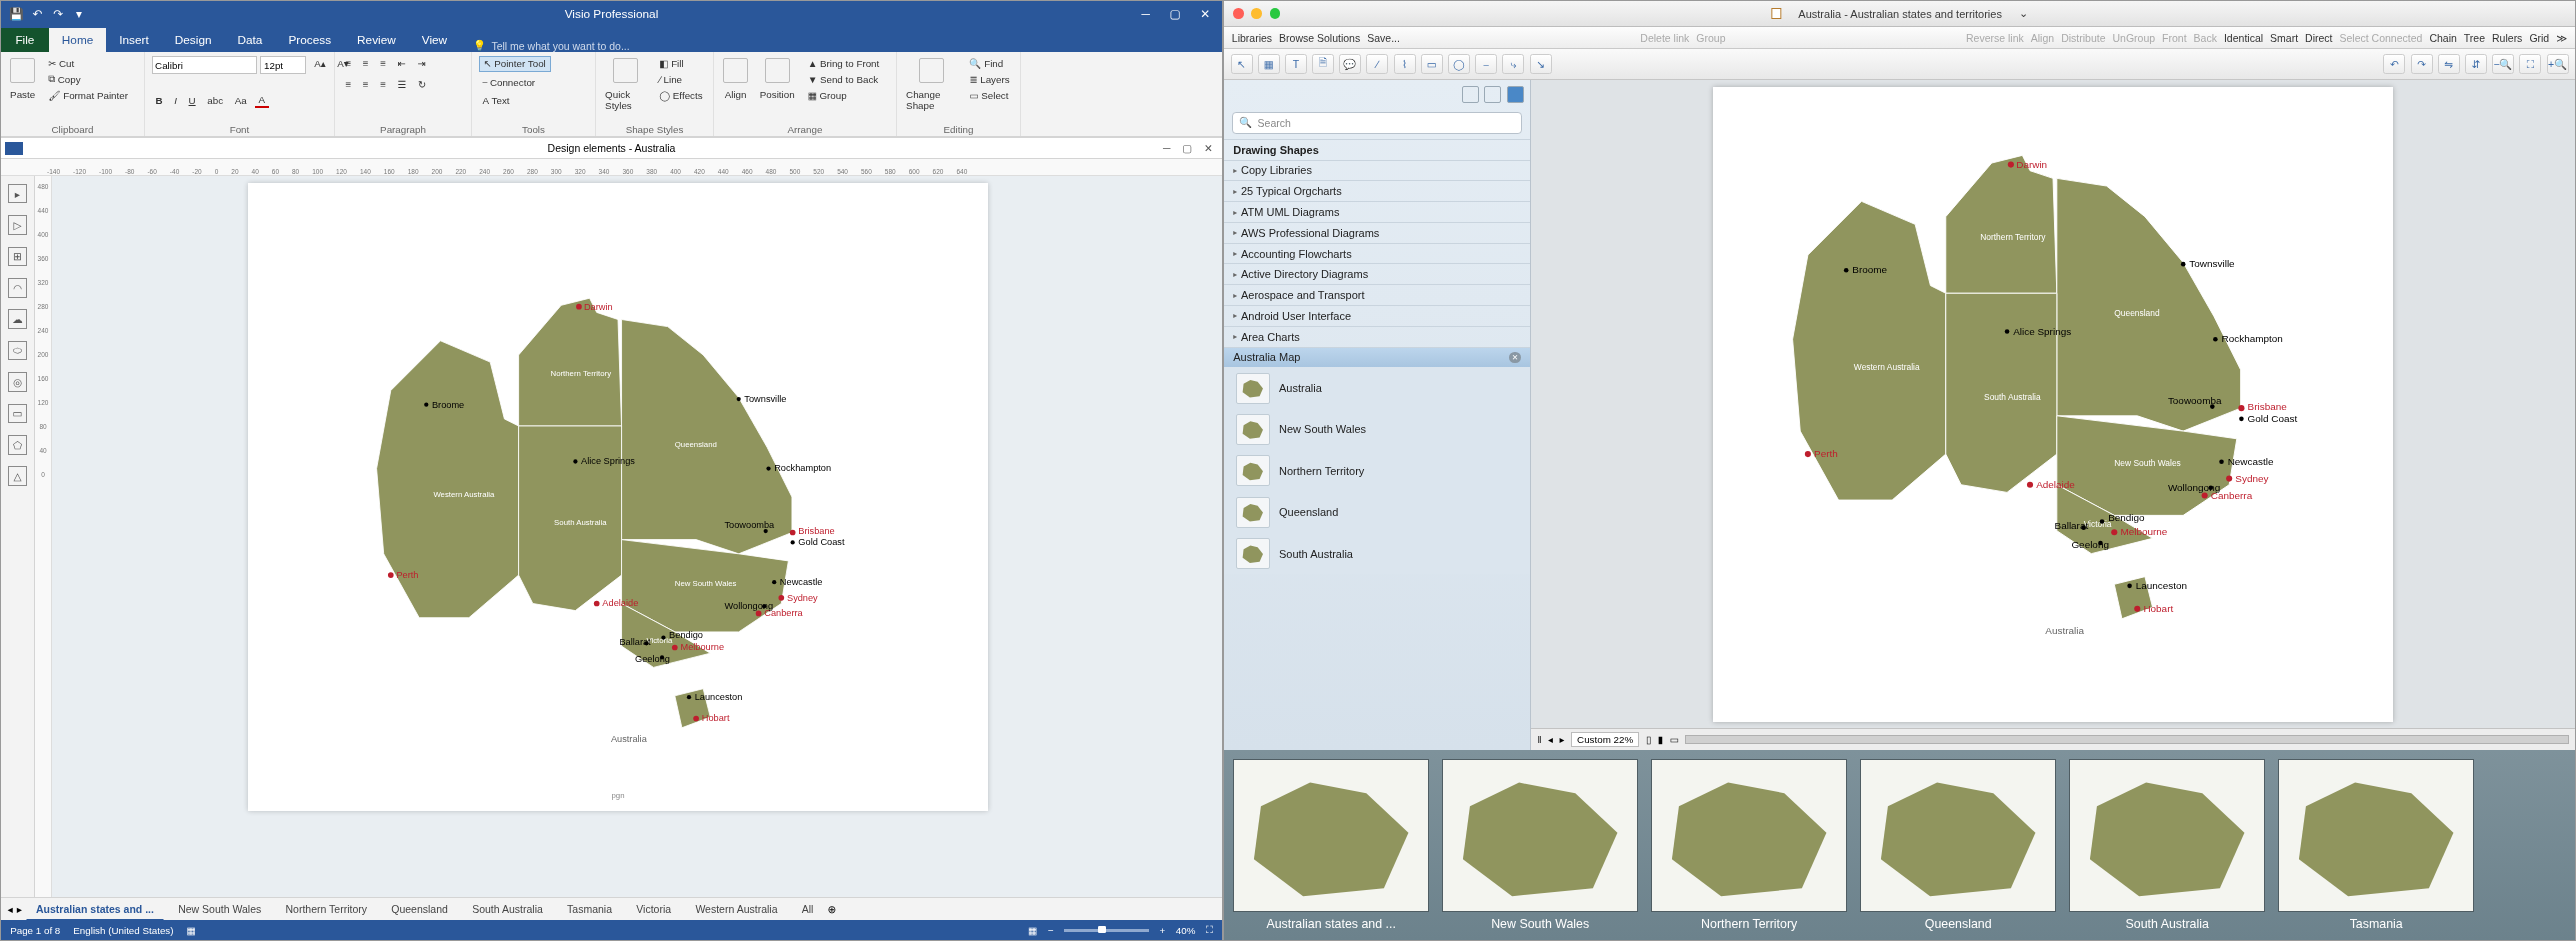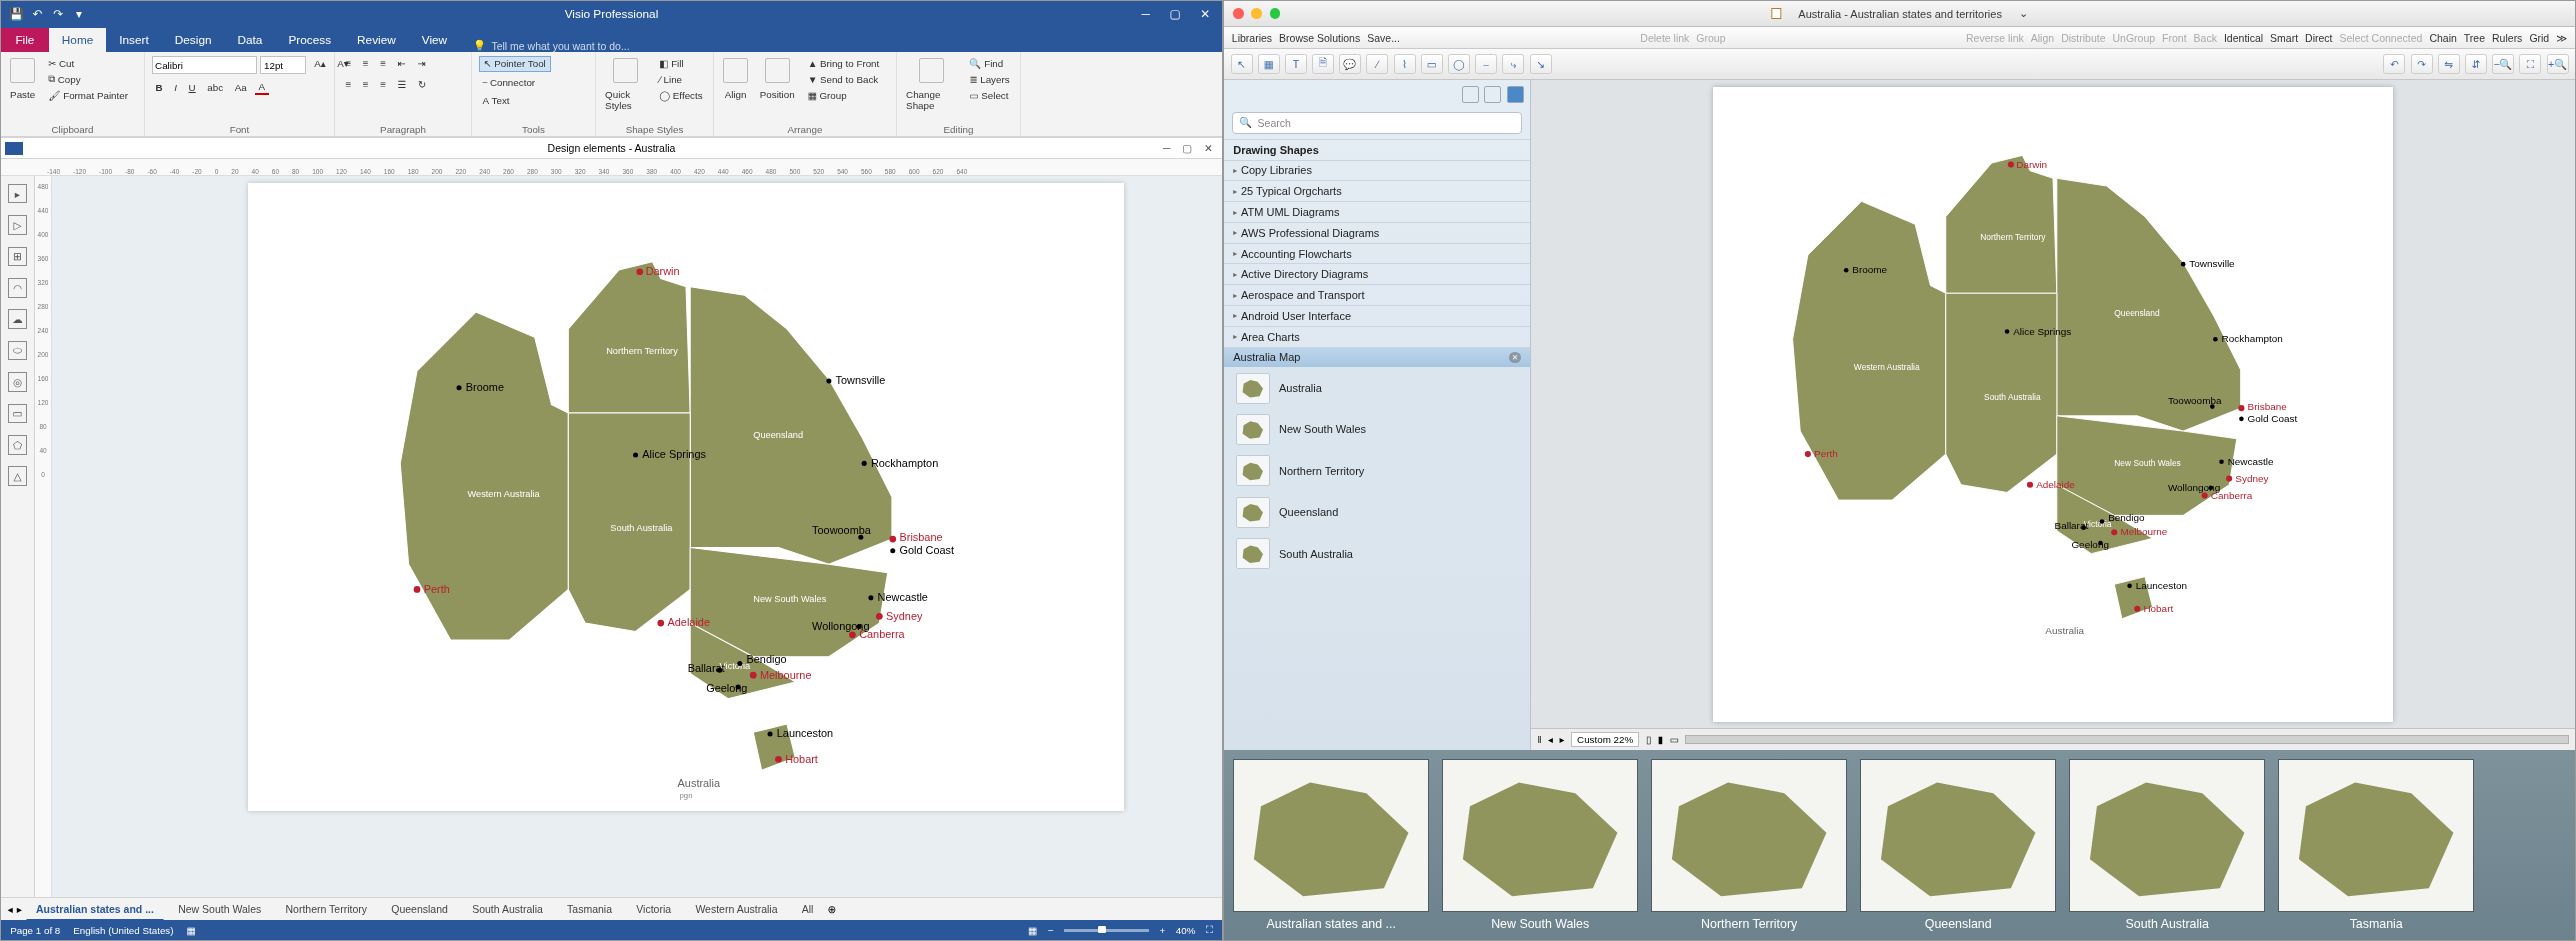--- a/index.html
+++ b/index.html
@@ -8,42 +8,42 @@
 
 .visio{width:1223px;background:#fff}
 .visio .titlebar{background:#2a579a;height:25px;display:flex;align-items:center;color:#fff;font-size:11.8px;position:relative}
 .visio .titlebar .qat{display:flex;gap:7.8px;padding:0 9.2px}
 .visio .titlebar .qat span{width:13px;height:13px;display:inline-flex;align-items:center;justify-content:center;font-size:11.8px}
 .visio .titlebar .title{position:absolute;left:50%;transform:translateX(-50%);font-size:11.8px}
 .visio .titlebar .winctl{margin-left:auto;display:flex;gap:19.6px;padding:0 11.8px;font-size:11.8px}
 .visio .ribbon-tabs{background:#2a579a;display:flex;align-items:flex-end;height:26px;font-size:11.8px;color:#fff}
 .visio .ribbon-tabs .tab{padding:5.2px 13px;cursor:pointer}
 .visio .ribbon-tabs .tab.active{background:#f3f3f3;color:#2a579a}
-.visio .ribbon-tabs .file{padding:5.2px 14.4px;background:#be185d;color:#fff;border:none}
+.visio .ribbon-tabs .file{padding:5.2px 14.4px;background:#14532d;color:#fff;border:none}
 .visio .ribbon-tabs .tell{margin-left:13px;display:flex;align-items:center;gap:5.2px;color:#cfdaeb;font-size:10.5px}
 .visio .ribbon{background:#f3f3f3;border-bottom:0.7px solid #d4d4d4;display:flex;height:85px}
 .visio .ribbon .group{border-right:0.7px solid #e0e0e0;padding:3.9px 6.5px 1.3px;display:flex;flex-direction:column;justify-content:space-between}
 .visio .ribbon .group .body{display:flex;gap:6.5px;align-items:flex-start;flex:1}
 .visio .ribbon .group .label{text-align:center;color:#666;font-size:9.8px;padding-top:1.3px}
 .visio .btn-big{display:flex;flex-direction:column;align-items:center;gap:6px;font-size:9.8px;color:#333;padding:2.6px}
 .visio .btn-big .ic{width:25px;height:25px;border:0.7px solid #bbb;border-radius:2px}
 .visio .row{display:flex;gap:3.9px}
 .visio .smallbtn{height:15.7px;padding:0 3.9px;font-size:9.8px;color:#333;display:flex;align-items:center;gap:2.6px}
 .visio .sel{height:18.3px;border:0.7px solid #c2c2c2;background:#fff;font-size:9.8px;padding:0 2.6px}
 .visio .doc-title{height:22px;background:#fff;border-top:0.7px solid #d4d4d4;border-bottom:0.7px solid #d4d4d4;display:flex;align-items:center;position:relative;font-size:10.5px}
 .visio .doc-title .vicon{width:18.3px;height:13px;background:#2a579a;margin-left:3.9px}
 .visio .doc-title .dt{position:absolute;left:50%;transform:translateX(-50%)}
 .visio .doc-title .dctl{margin-left:auto;display:flex;gap:11.8px;padding:0 9.2px;color:#555}
 .visio .ruler{height:17px;background:#f9f9f9;border-bottom:0.7px solid #ddd;font-size:6.5px;color:#777;display:flex;align-items:flex-end;overflow:hidden;padding-left:46px;gap:13px}
 .visio .workrow{flex:1;display:flex;min-height:0}
 .visio .vruler{width:17px;background:#f9f9f9;border-right:0.7px solid #ddd;font-size:6.5px;color:#777;display:flex;flex-direction:column;align-items:center;gap:17px;padding-top:6.5px}
 .visio .stencil{width:34px;background:#f3f3f3;border-right:0.7px solid #d4d4d4;display:flex;flex-direction:column;align-items:center;gap:11.8px;padding-top:7.8px}
 .visio .stencil span{width:19.6px;height:19.6px;border:0.7px solid #8a8a8a;display:flex;align-items:center;justify-content:center;font-size:10.5px;color:#555}
 .visio .canvas{flex:1;background:#e9eef2;overflow:auto;position:relative}
-.visio .paper{position:absolute;left:196px;top:6.5px;width:876px;height:628px;background:#fff;box-shadow:0 0 5.2px rgba(0,0,0,.2)}
+.visio .paper{position:absolute;left:196px;top:6.5px;width:740px;height:628px;background:#fff;box-shadow:0 0 5.2px rgba(0,0,0,.2)}
 .visio .sheet-tabs{height:23.5px;background:#f3f3f3;border-top:0.7px solid #d4d4d4;display:flex;align-items:center;font-size:10.5px;gap:3.9px;padding:0 6.5px}
 .visio .sheet-tabs .st{padding:3.9px 9.2px;border:0.7px solid transparent;color:#444;white-space:nowrap}
 .visio .sheet-tabs .st.active{color:#2a579a;font-weight:600;border-bottom:1.3px solid #2a579a}
 .visio .status{height:19.6px;background:#2a579a;color:#fff;font-size:9.8px;display:flex;align-items:center;padding:0 9.2px;gap:13px}
 .visio .status .r{margin-left:auto;display:flex;gap:10.5px;align-items:center}
 .visio .status .slider{width:85px;height:2.6px;background:#8fa9cf;position:relative}
 .visio .status .slider::after{content:"";position:absolute;left:40%;top:-3.3px;width:7.8px;height:7.8px;background:#fff;border-radius:1.3px}
 
 .auspath{fill:#90955e;stroke:#fff;stroke-width:1.2}
 .map .city{fill:#000}
@@ -192,21 +192,21 @@
           </div>
         <div>
           <div class="smallbtn">✂ <span>Cut</span></div>
           <div class="smallbtn">⧉ <span>Copy</span></div>
           <div class="smallbtn">🖌 <span>Format Painter</span></div>
         </div>
       </div>
       <div class="label">Clipboard</div>
     </div>
     <div class="group" style="width:190px">
-      <div class="body" style="flex-direction:column;gap:5px">
+      <div class="body" style="flex-direction:column;gap:18px">
         <div class="row">
             <input class="sel" style="width: 105px;" value="Calibri">
             <input class="sel" style="width: 46px;" value="12pt">
             <span class="smallbtn">A▴</span>
             <span class="smallbtn">A▾</span>
           </div>
         <div class="row">
             <span class="smallbtn">
               <b>B</b>
             </span>

